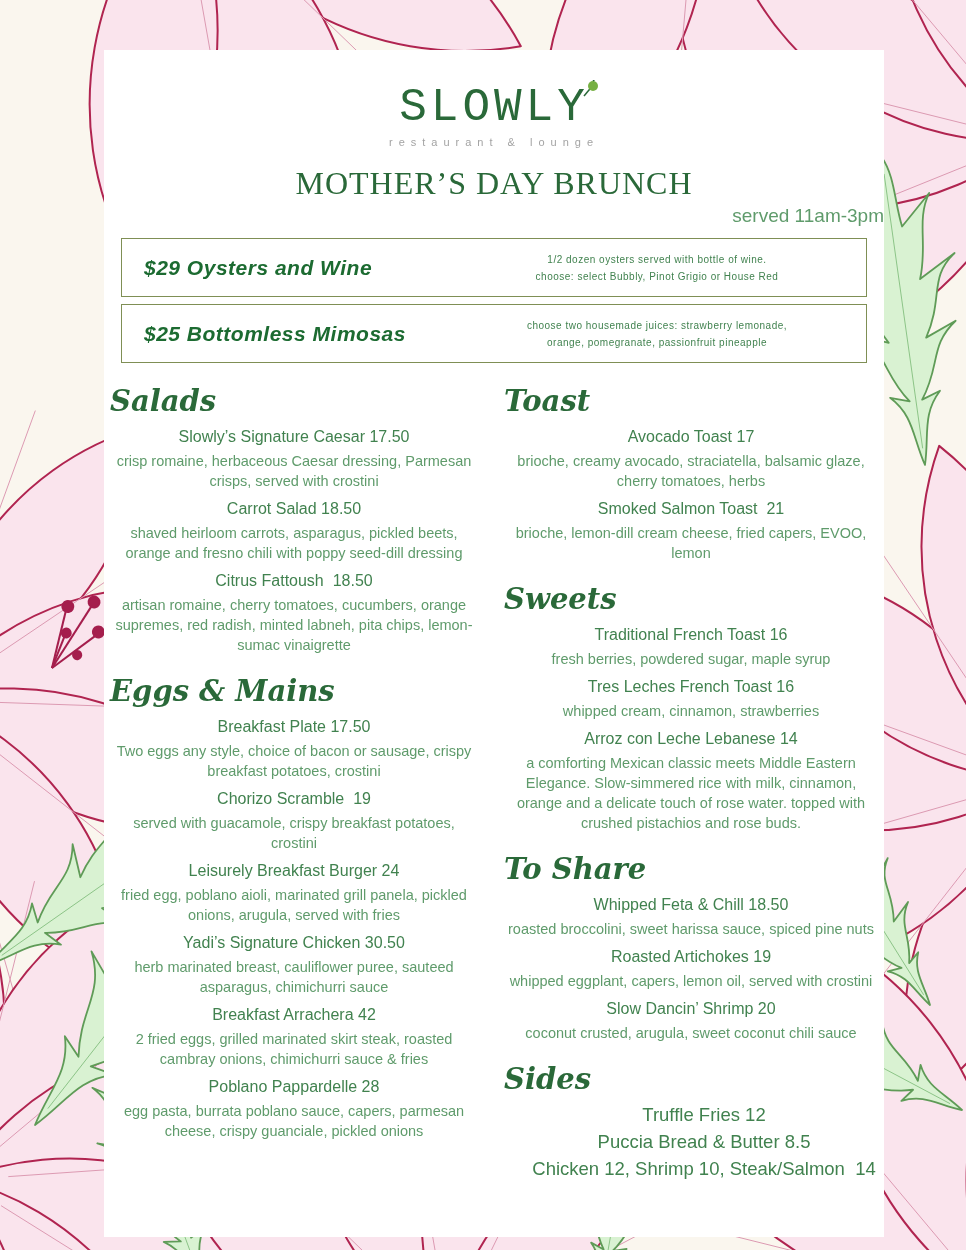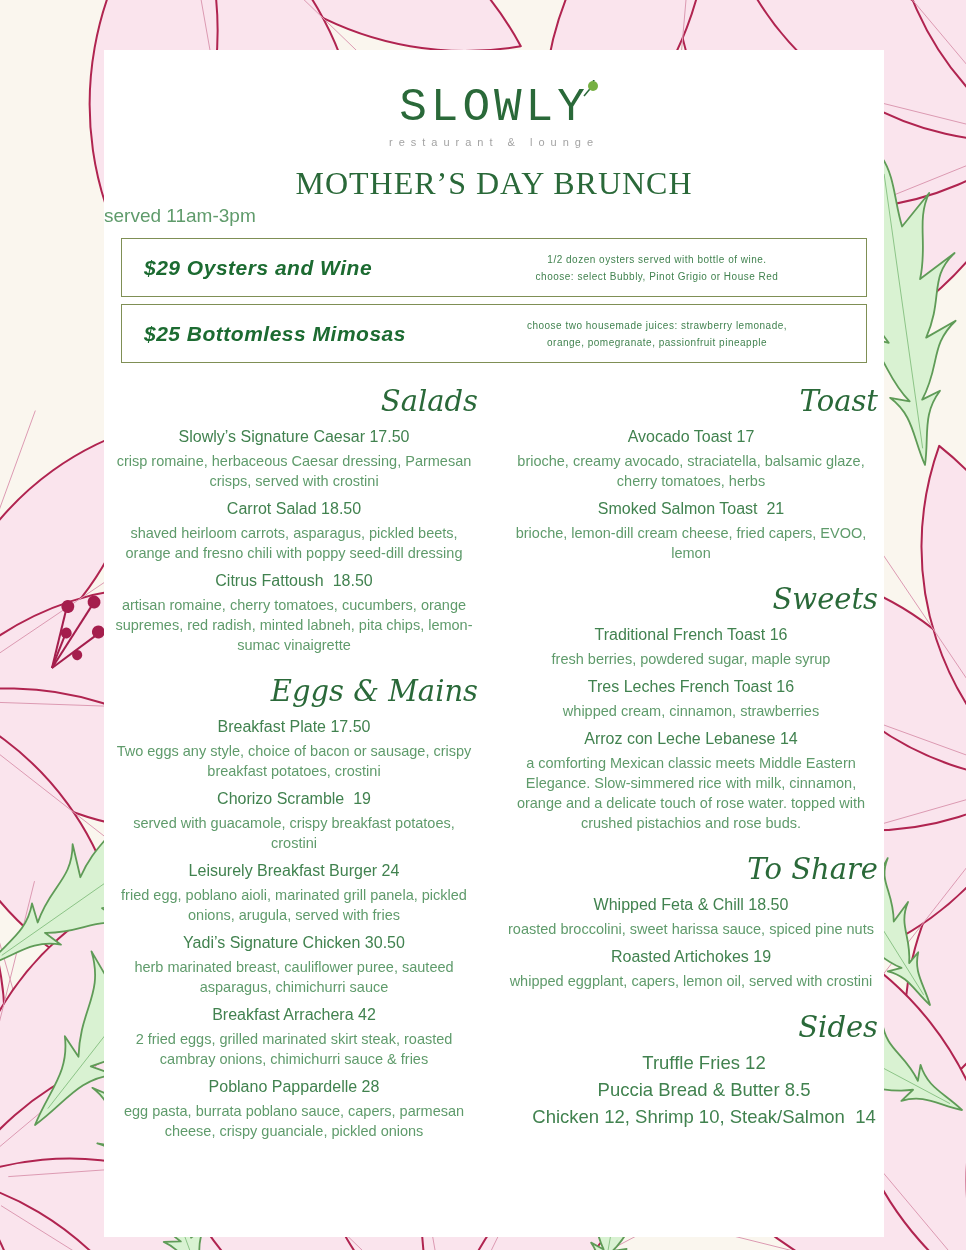--- a/index.html
+++ b/index.html
@@ -17,37 +17,37 @@
   
   .logo{margin-top:34px;text-align:center;position:relative}
   .logo-name{font-family:Liberation Mono, monospace;font-size:46px;line-height:48px;
     color:var(--green-dark);letter-spacing:4px;font-weight:normal}
   .logo-garnish{position:absolute;left:calc(50% + 86px);top:-4px}
   .logo-tagline{margin-top:4px;font-size:11px;letter-spacing:6px;color:var(--tagline-gray)}
 
   
   .page-title{margin-top:16px;text-align:center;font-family:"Liberation Serif",serif;
     font-size:32px;line-height:38px;letter-spacing:1px;color:var(--green-dark);font-weight:normal}
-  .page-subtitle{margin-top:2px;text-align:left;font-size:19px;line-height:24px;color:var(--green-desc)}
+  .page-subtitle{margin-top:2px;text-align:right;font-size:19px;line-height:24px;color:var(--green-desc)}
 
   
   .banners{width:746px;margin:10px auto 0;display:flex;flex-direction:column;gap:7px}
   .banner{border:1px solid var(--banner-border);background:#fff;display:flex;align-items:center;
     min-height:59px;padding:6px 14px 6px 22px}
   .banner-title{flex:0 0 318px;font-size:21px;font-weight:bold;font-style:italic;
     color:#1c6b31;letter-spacing:.5px}
   .banner-desc{flex:1;text-align:center;font-size:10px;line-height:17px;color:var(--green-item);
     letter-spacing:.5px;white-space:pre-line}
 
   
   .columns{display:flex;margin-top:20px;padding:0 6px;gap:26px}
   .col{width:368px}
   .col.right{width:374px}
-  .section-title{font-family:"DejaVu Serif",serif;font-style:italic;font-weight:normal;
-    font-size:29px;line-height:36px;color:var(--green-dark);text-align:right;
+  .section-title{font-family:"DejaVu Serif",serif;font-style:italic;font-weight:bold;
+    font-size:29px;line-height:36px;color:var(--green-dark);text-align:left;
     margin:18px 0 5px}
   .menu-section:first-child .section-title{margin-top:0}
   .menu-item{margin-bottom:5px;text-align:center}
   .item-name{font-size:16px;line-height:25px;color:var(--green-item);margin-bottom:2px;white-space:pre-wrap}
   .item-desc{font-size:14.5px;line-height:20px;color:var(--green-desc)}
   .section-items.align-left{text-align:left;padding-left:26px}
   .section-items.align-left .menu-item{text-align:center;margin-bottom:1px}
   .section-items.align-left .item-name{font-size:18.5px;line-height:25px;white-space:pre-wrap}
 </style>
 </head>
@@ -249,20 +249,24 @@
   <div class="menu-item">
     <div class="item-name">Whipped Feta &amp; Chill 18.50</div>
     <div class="item-desc">roasted broccolini, sweet harissa sauce, spiced pine nuts</div>
   </div>
 
   <div class="menu-item">
     <div class="item-name">Roasted Artichokes 19</div>
     <div class="item-desc">whipped eggplant, capers, lemon oil, served with crostini</div>
   </div>
 
+  <div class="menu-item">
+    <div class="item-name">Slow Dancin’ Shrimp 20</div>
+    <div class="item-desc">coconut crusted, arugula, sweet coconut chili sauce</div>
+  </div>
 </div>
   </section>
 
   <section class="menu-section">
     <h2 class="section-title">Sides</h2>
     <div class="section-items align-left">
   <div class="menu-item">
     <div class="item-name">Truffle Fries 12</div>
 
   </div>

